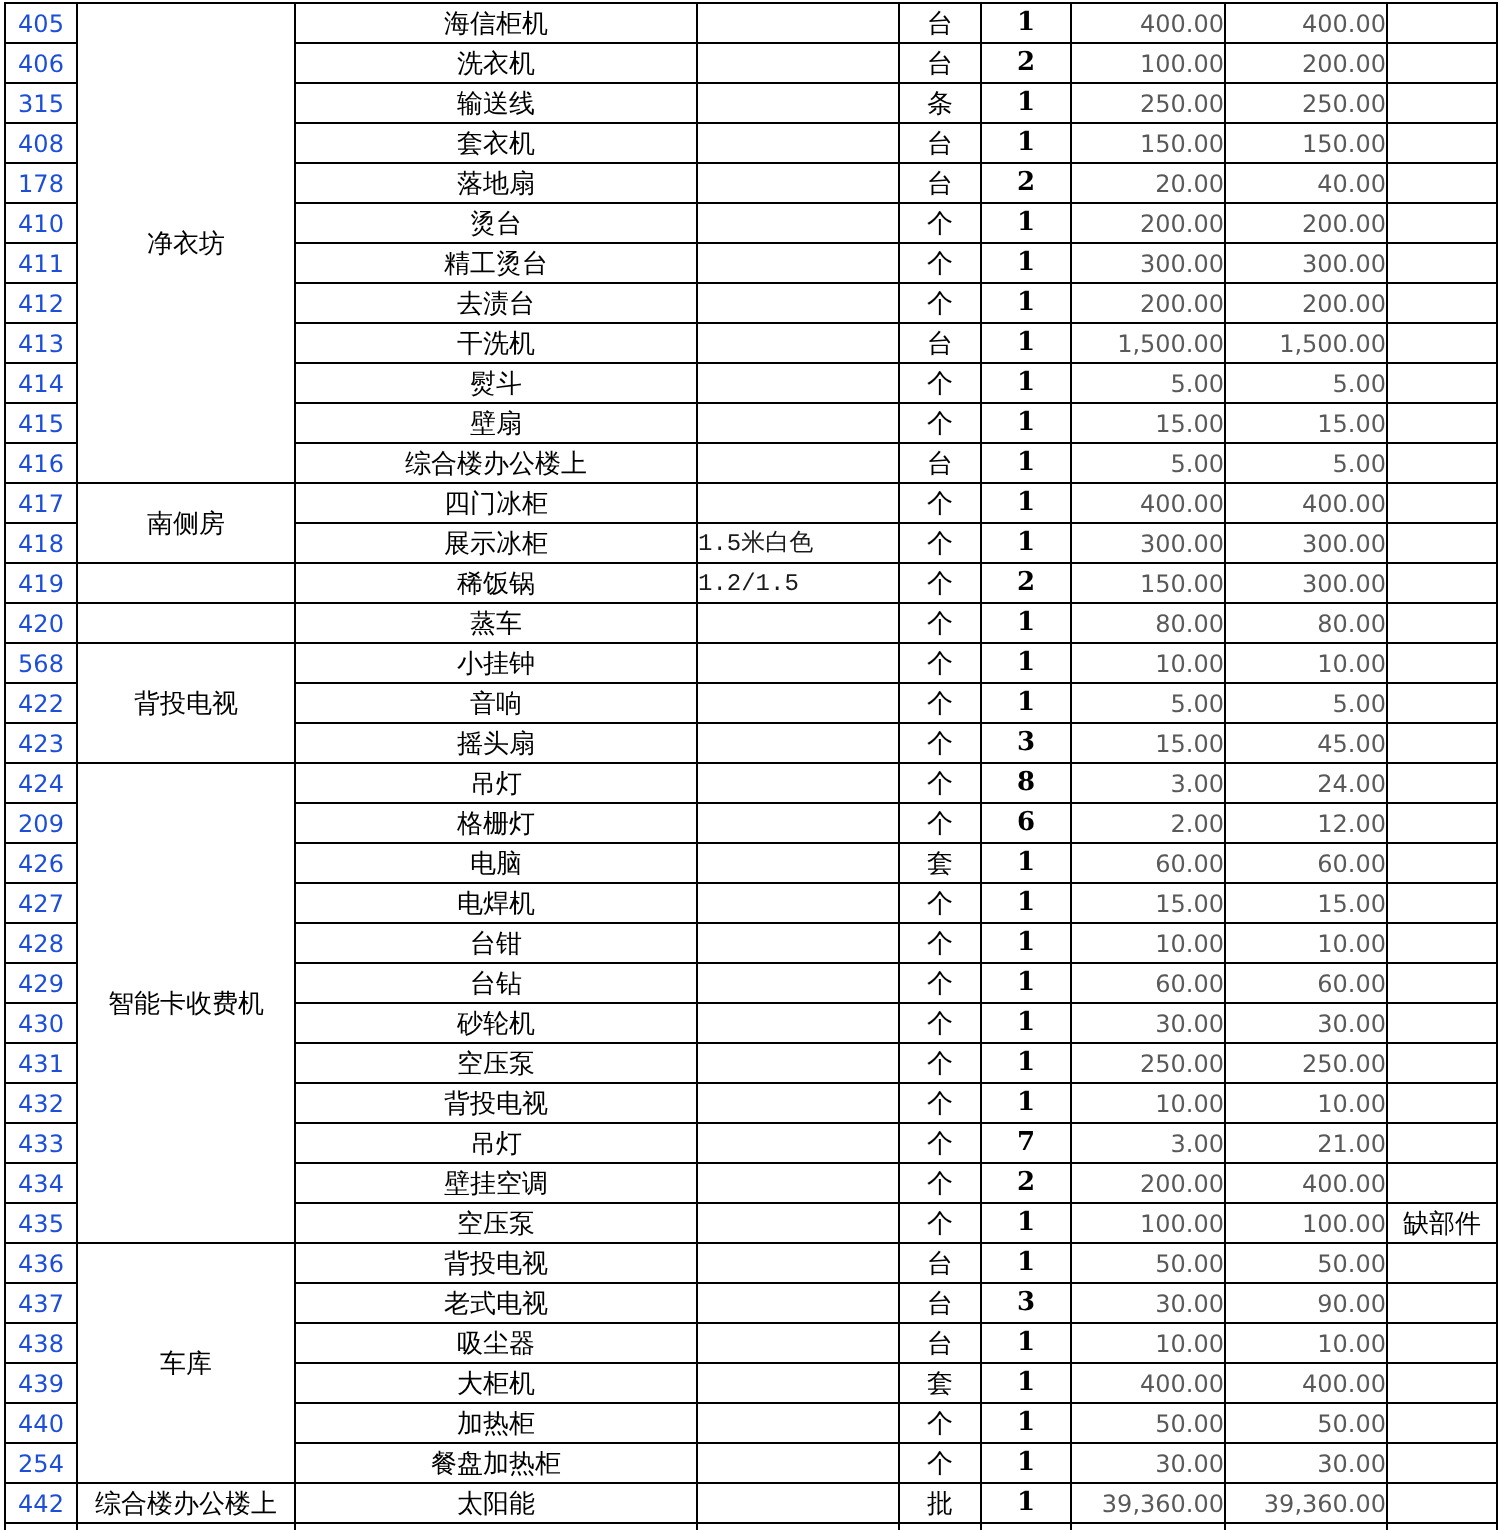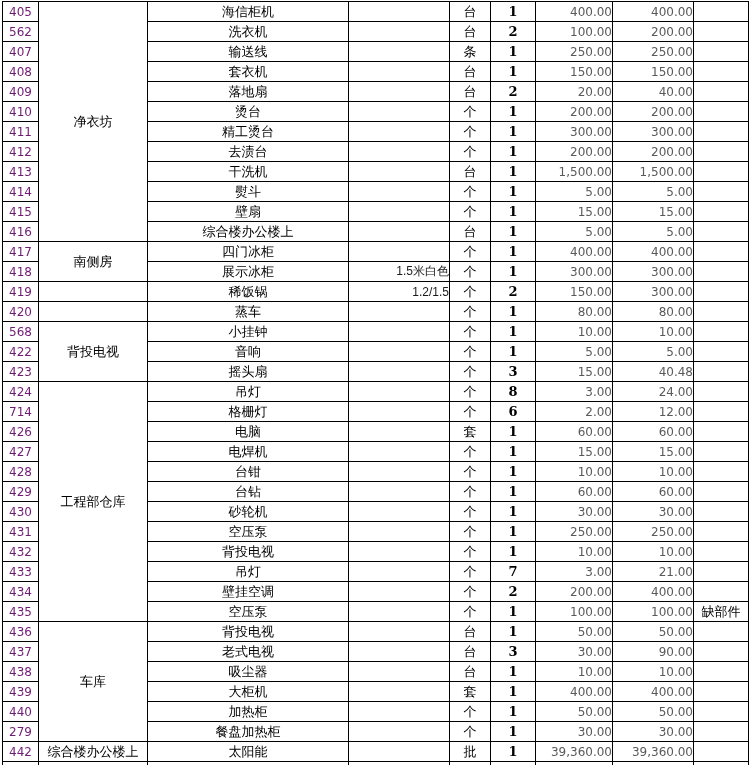--- a/index.html
+++ b/index.html
@@ -23,37 +23,37 @@
     overflow: hidden;
     white-space: nowrap;
     vertical-align: middle;
     background: #ffffff;
   }
   
   .c-no {
     text-align: center;
     font-family: "DejaVu Sans", "Liberation Sans", sans-serif;
     font-size: 12px;
-    color: #701a75;
+    color: #1d4ed8;
   }
   .c-loc {
     text-align: center;
     font-family: Liberation Serif, serif;
     font-size: 13px;
     color: #000000;
   }
   .c-item {
     text-align: center;
     font-family: "DejaVu Sans", sans-serif;
     font-size: 13px;
     color: #000000;
   }
   .c-spec {
-    text-align: right;
-    font-family: Liberation Sans, sans-serif;
+    text-align: left;
+    font-family: Liberation Mono, monospace;
     font-size: 12px;
     color: #1a1a1a;
   }
   .c-unit {
     text-align: center;
     font-family: "DejaVu Sans", sans-serif;
     font-size: 13px;
     color: #000000;
   }
   .c-qty {
@@ -104,51 +104,51 @@
     <td class="c-loc" rowspan="12">净衣坊</td>
         <td class="c-item">海信柜机</td>
     <td class="c-spec"></td>
     <td class="c-unit">台</td>
     <td class="c-qty">1</td>
     <td class="c-price">400.00</td>
     <td class="c-total">400.00</td>
     <td class="c-note"></td>
   </tr>
       <tr>
-    <td class="c-no">562</td>
+    <td class="c-no">406</td>
     <td class="c-item">洗衣机</td>
     <td class="c-spec"></td>
     <td class="c-unit">台</td>
     <td class="c-qty">2</td>
     <td class="c-price">100.00</td>
     <td class="c-total">200.00</td>
     <td class="c-note"></td>
   </tr>
       <tr>
-    <td class="c-no">407</td>
+    <td class="c-no">315</td>
     <td class="c-item">输送线</td>
     <td class="c-spec"></td>
     <td class="c-unit">条</td>
     <td class="c-qty">1</td>
     <td class="c-price">250.00</td>
     <td class="c-total">250.00</td>
     <td class="c-note"></td>
   </tr>
       <tr>
     <td class="c-no">408</td>
     <td class="c-item">套衣机</td>
     <td class="c-spec"></td>
     <td class="c-unit">台</td>
     <td class="c-qty">1</td>
     <td class="c-price">150.00</td>
     <td class="c-total">150.00</td>
     <td class="c-note"></td>
   </tr>
       <tr>
-    <td class="c-no">409</td>
+    <td class="c-no">178</td>
     <td class="c-item">落地扇</td>
     <td class="c-spec"></td>
     <td class="c-unit">台</td>
     <td class="c-qty">2</td>
     <td class="c-price">20.00</td>
     <td class="c-total">40.00</td>
     <td class="c-note"></td>
   </tr>
       <tr>
     <td class="c-no">410</td>
@@ -284,36 +284,36 @@
     <td class="c-total">5.00</td>
     <td class="c-note"></td>
   </tr>
       <tr>
     <td class="c-no">423</td>
     <td class="c-item">摇头扇</td>
     <td class="c-spec"></td>
     <td class="c-unit">个</td>
     <td class="c-qty">3</td>
     <td class="c-price">15.00</td>
-    <td class="c-total">40.48</td>
+    <td class="c-total">45.00</td>
     <td class="c-note"></td>
   </tr>
       <tr>
     <td class="c-no">424</td>
-    <td class="c-loc" rowspan="12">工程部仓库</td>
+    <td class="c-loc" rowspan="12">智能卡收费机</td>
         <td class="c-item">吊灯</td>
     <td class="c-spec"></td>
     <td class="c-unit">个</td>
     <td class="c-qty">8</td>
     <td class="c-price">3.00</td>
     <td class="c-total">24.00</td>
     <td class="c-note"></td>
   </tr>
       <tr>
-    <td class="c-no">714</td>
+    <td class="c-no">209</td>
     <td class="c-item">格栅灯</td>
     <td class="c-spec"></td>
     <td class="c-unit">个</td>
     <td class="c-qty">6</td>
     <td class="c-price">2.00</td>
     <td class="c-total">12.00</td>
     <td class="c-note"></td>
   </tr>
       <tr>
     <td class="c-no">426</td>
@@ -460,21 +460,21 @@
     <td class="c-no">440</td>
     <td class="c-item">加热柜</td>
     <td class="c-spec"></td>
     <td class="c-unit">个</td>
     <td class="c-qty">1</td>
     <td class="c-price">50.00</td>
     <td class="c-total">50.00</td>
     <td class="c-note"></td>
   </tr>
       <tr>
-    <td class="c-no">279</td>
+    <td class="c-no">254</td>
     <td class="c-item">餐盘加热柜</td>
     <td class="c-spec"></td>
     <td class="c-unit">个</td>
     <td class="c-qty">1</td>
     <td class="c-price">30.00</td>
     <td class="c-total">30.00</td>
     <td class="c-note"></td>
   </tr>
       <tr>
     <td class="c-no">442</td>

